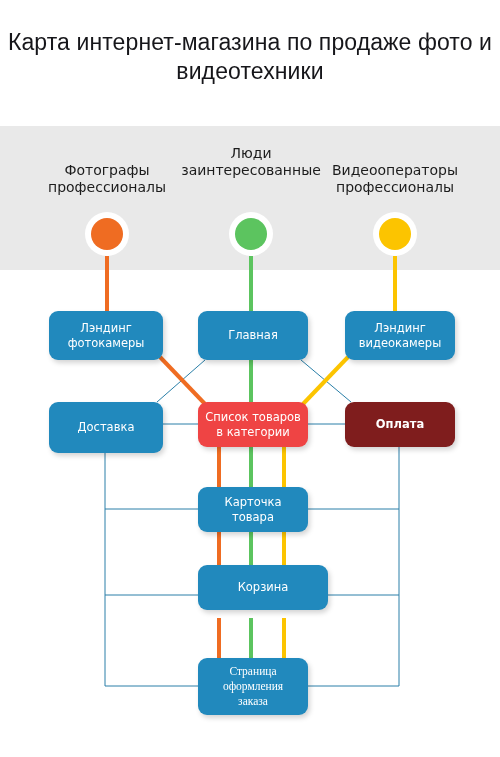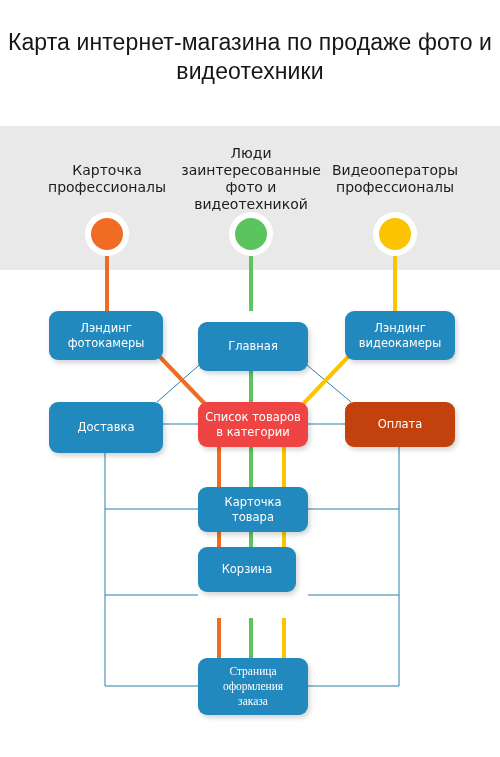--- a/index.html
+++ b/index.html
@@ -83,47 +83,46 @@
     line-height: 15px;
     text-align: center;
     display: flex;
     align-items: center;
     justify-content: center;
     box-shadow: 2px 3px 5px rgba(0,0,0,0.17);
     box-sizing: border-box;
     padding: 2px 6px;
   }
   #node-landing-photo  { left: 49px;  top: 311px; width: 114px; height: 49px; }
-  #node-home           { left: 198px; top: 322px; width: 110px; height: 49px; }
+  #node-home           { left: 198px; top: 311px; width: 110px; height: 49px; }
   #node-landing-video  { left: 345px; top: 311px; width: 110px; height: 49px; }
   #node-delivery       { left: 49px;  top: 402px; width: 114px; height: 51px; border-radius: 9px; }
   #node-catalog        { left: 198px; top: 402px; width: 110px; height: 45px; }
   #node-payment        { left: 345px; top: 402px; width: 110px; height: 45px; }
   #node-product-card   { left: 198px; top: 487px; width: 110px; height: 45px; }
-  #node-cart           { left: 198px; top: 547px; width: 98px; height: 45px; }
+  #node-cart           { left: 198px; top: 565px; width: 130px; height: 45px; }
   #node-checkout       { left: 198px; top: 658px; width: 110px; height: 57px; }
 </style>
 </head>
 <body>
 
 <div id="page">
 
   <div id="title" style="color: rgb(22, 22, 26);">Карта интернет-магазина по продаже фото и видеотехники</div>
 
   <div id="persona-band" style="background: rgb(233, 233, 233);"></div>
 
   <div class="persona" id="persona-photo">
-    <div>Карточка</div>
+    <div>Фотографы</div>
     <div>профессионалы</div>
   </div>
 
   <div class="persona shift-up" id="persona-people">
     <div>Люди</div>
     <div>заинтересованные</div>
-    <div>фото и видеотехникой</div>
   </div>
 
   <div class="persona" id="persona-video">
     <div>Видеооператоры</div>
     <div>профессионалы</div>
   </div>
 
   <div class="ring" style="left:85px; top:212px;">
     <div class="dot" id="dot-orange" style="background: rgb(239, 108, 34);"></div>
   </div>
@@ -203,21 +202,21 @@
     <div>Доставка</div>
   </div>
 
   <div class="node" id="node-catalog" style="background: #ef4444; color: rgb(255, 255, 255);">
     <div>
       <div>Список товаров</div>
       <div>в категории</div>
     </div>
   </div>
 
-  <div class="node" id="node-payment" style="background: #c2410c; color: rgb(255, 255, 255);">
+  <div class="node" id="node-payment" style="background: #7f1d1d; color: rgb(255, 255, 255); font-weight: bold;">
     <div>Оплата</div>
   </div>
 
   <div class="node" id="node-product-card" style="background: rgb(33, 137, 189); color: rgb(255, 255, 255);">
     <div>Карточка товара</div>
   </div>
 
   <div class="node" id="node-cart" style="background: rgb(33, 137, 189); color: rgb(255, 255, 255);">
     <div>Корзина</div>
   </div>

